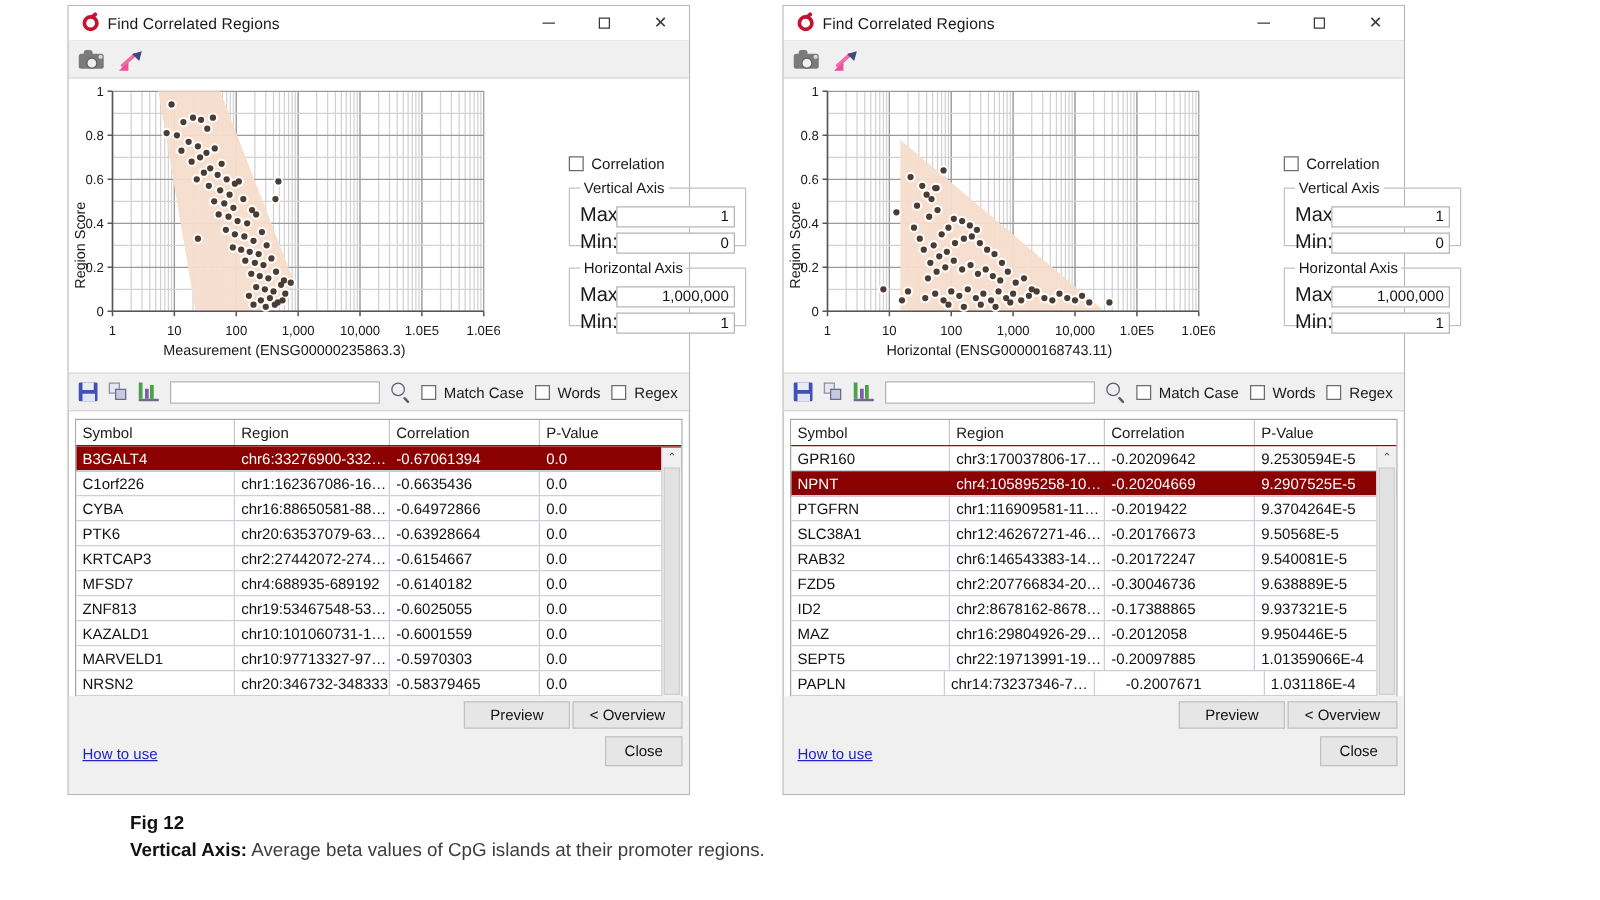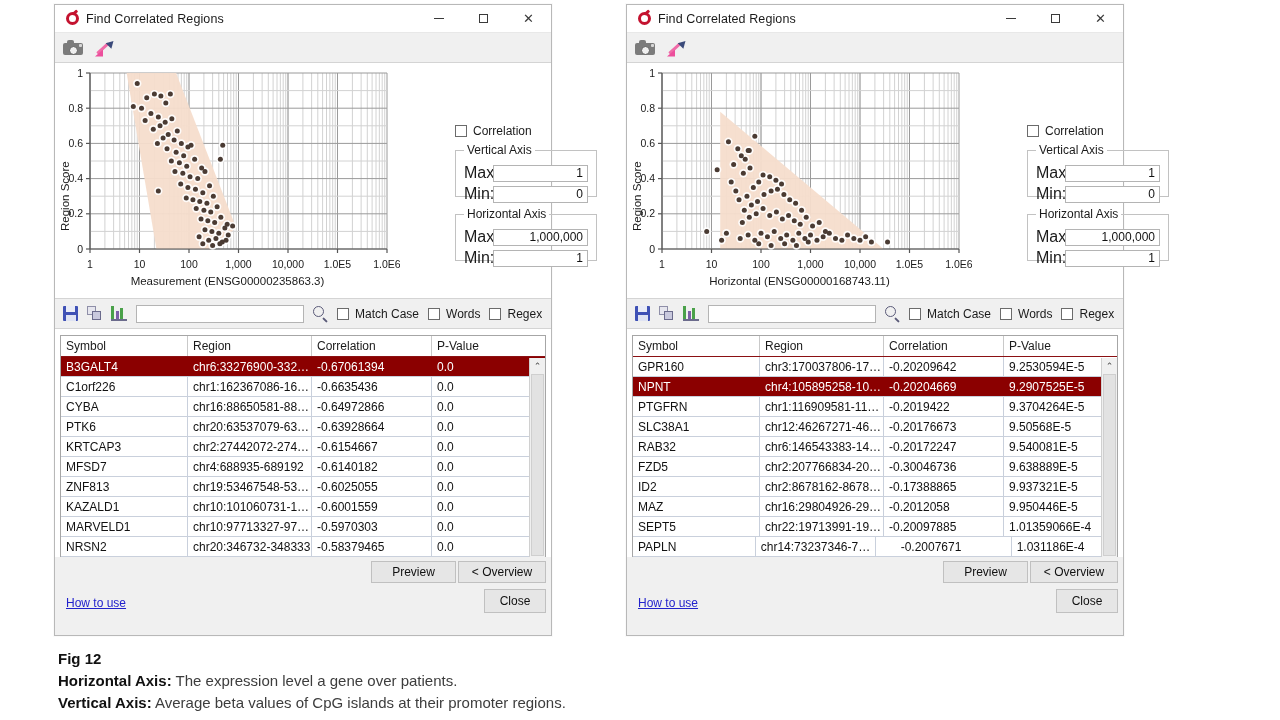--- a/index.html
+++ b/index.html
@@ -148,21 +148,21 @@
     border:1px solid #c0c0c0;background:#e6e6e6;font-size:12px;color:#111;
     display:flex;align-items:center;justify-content:center;box-sizing:border-box;
   }
   .howto{
     font-size:12px;color:#2222cc;text-decoration:underline;cursor:pointer;
     position:absolute;
   }
 
   
   .caption{position:absolute;font-size:15px;color:#111;line-height:1.45;}
-  .caption .ln{white-space:nowrap;}
+  .caption .ln{white-space:nowrap;margin-left:46px;}
   .caption b{font-weight:bold;}
   .caption .grey{color:#3d3d3d;}
 </style>
 </head>
 <body>
 
 <div class="stage">
 
   <div class="win" id="win-left" style="left:54px;top:4px;width:496px;height:630px;">
 
@@ -1040,22 +1040,18 @@
       <span class="btn" style="position:absolute;right:95px;top:4px;width:85px;height:22px;">Preview</span>
       <span class="btn" style="position:absolute;right:5px;top:4px;width:88px;height:22px;">&lt; Overview</span>
       <span class="howto" style="left:11px;top:39px;">How to use</span>
       <span class="btn" style="position:absolute;right:5px;top:32px;width:62px;height:24px;">Close</span>
     </div>
   </div>
 
   <div class="caption" style="left:58px;top:648px;">
     <div class="ln"><b>Fig 12</b></div>
     <div class="ln">
-      <b>Horizontal Axis:</b>
-      <span class="grey">The expression level a gene over patients.</span>
-    </div>
-    <div class="ln">
       <b>Vertical Axis:</b>
       <span class="grey">Average beta values of CpG islands at their promoter regions.</span>
     </div>
   </div>
 
 </div>
 
 </body></html>

